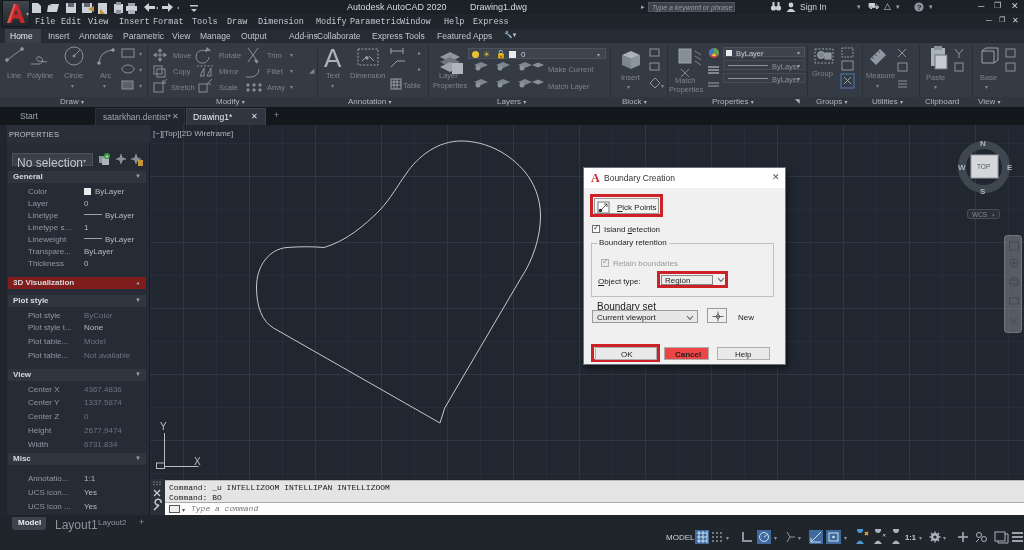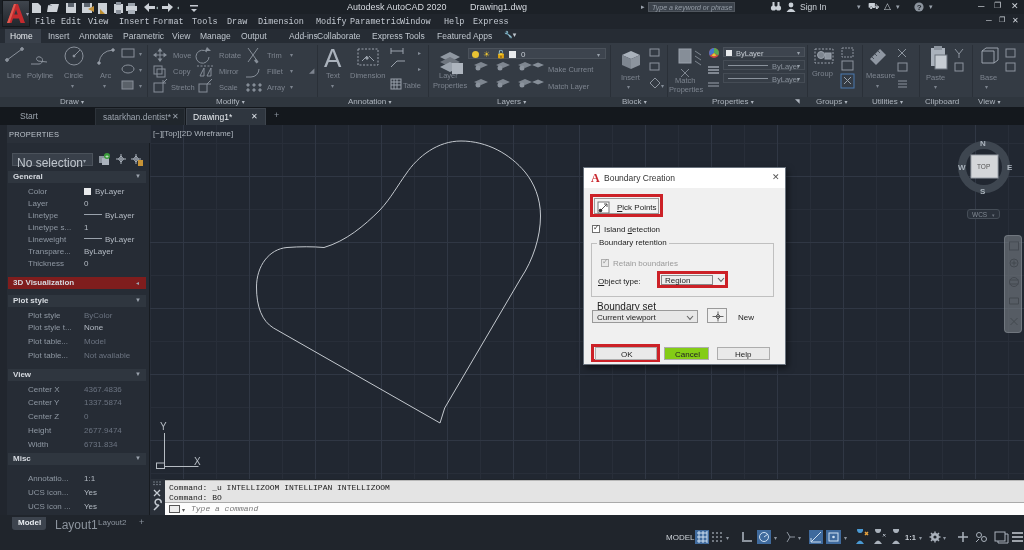--- a/index.html
+++ b/index.html
@@ -746,19 +746,19 @@
     <svg width="20" height="15" viewBox="0 0 20 15">
         <path d="M10 2.5 v10 M4.5 7.5 h11 M10 5 l2.5 2.5 -2.5 2.5 -2.5 -2.5 z" stroke="#555" stroke-width="0.9" fill="none"></path>
       </svg>
   </div>
   <span class="abs" style="left:154px;top:145px;color:#222;font-size:8px;">New</span>
 
   <div class="abs" style="left:7px;top:176px;width:69px;height:18px;border:3px solid #cc2127;"></div>
   <div class="abs" style="left:11px;top:178.5px;width:62px;height:13px;background:#e9e9e9;border:1px solid #adadad;">
     <span class="abs" style="left:25px;top:2px;color:#222;font-size:8px;">OK</span>
   </div>
-  <div class="abs" style="left:80px;top:178.5px;width:45px;height:13px;background:#84cc16;border:1px solid #adadad;">
+  <div class="abs" style="left:80px;top:178.5px;width:45px;height:13px;background:#ef4444;border:1px solid #adadad;font-weight:bold;">
     <span class="abs" style="left:10px;top:2px;color:#222;font-size:8px;">Cancel</span>
   </div>
   <div class="abs" style="left:133px;top:178.5px;width:53px;height:13px;background:#e9e9e9;border:1px solid #adadad;">
     <span class="abs" style="left:17px;top:2px;color:#222;font-size:8px;">Help</span>
   </div>
 </div>
 
 </body></html>

